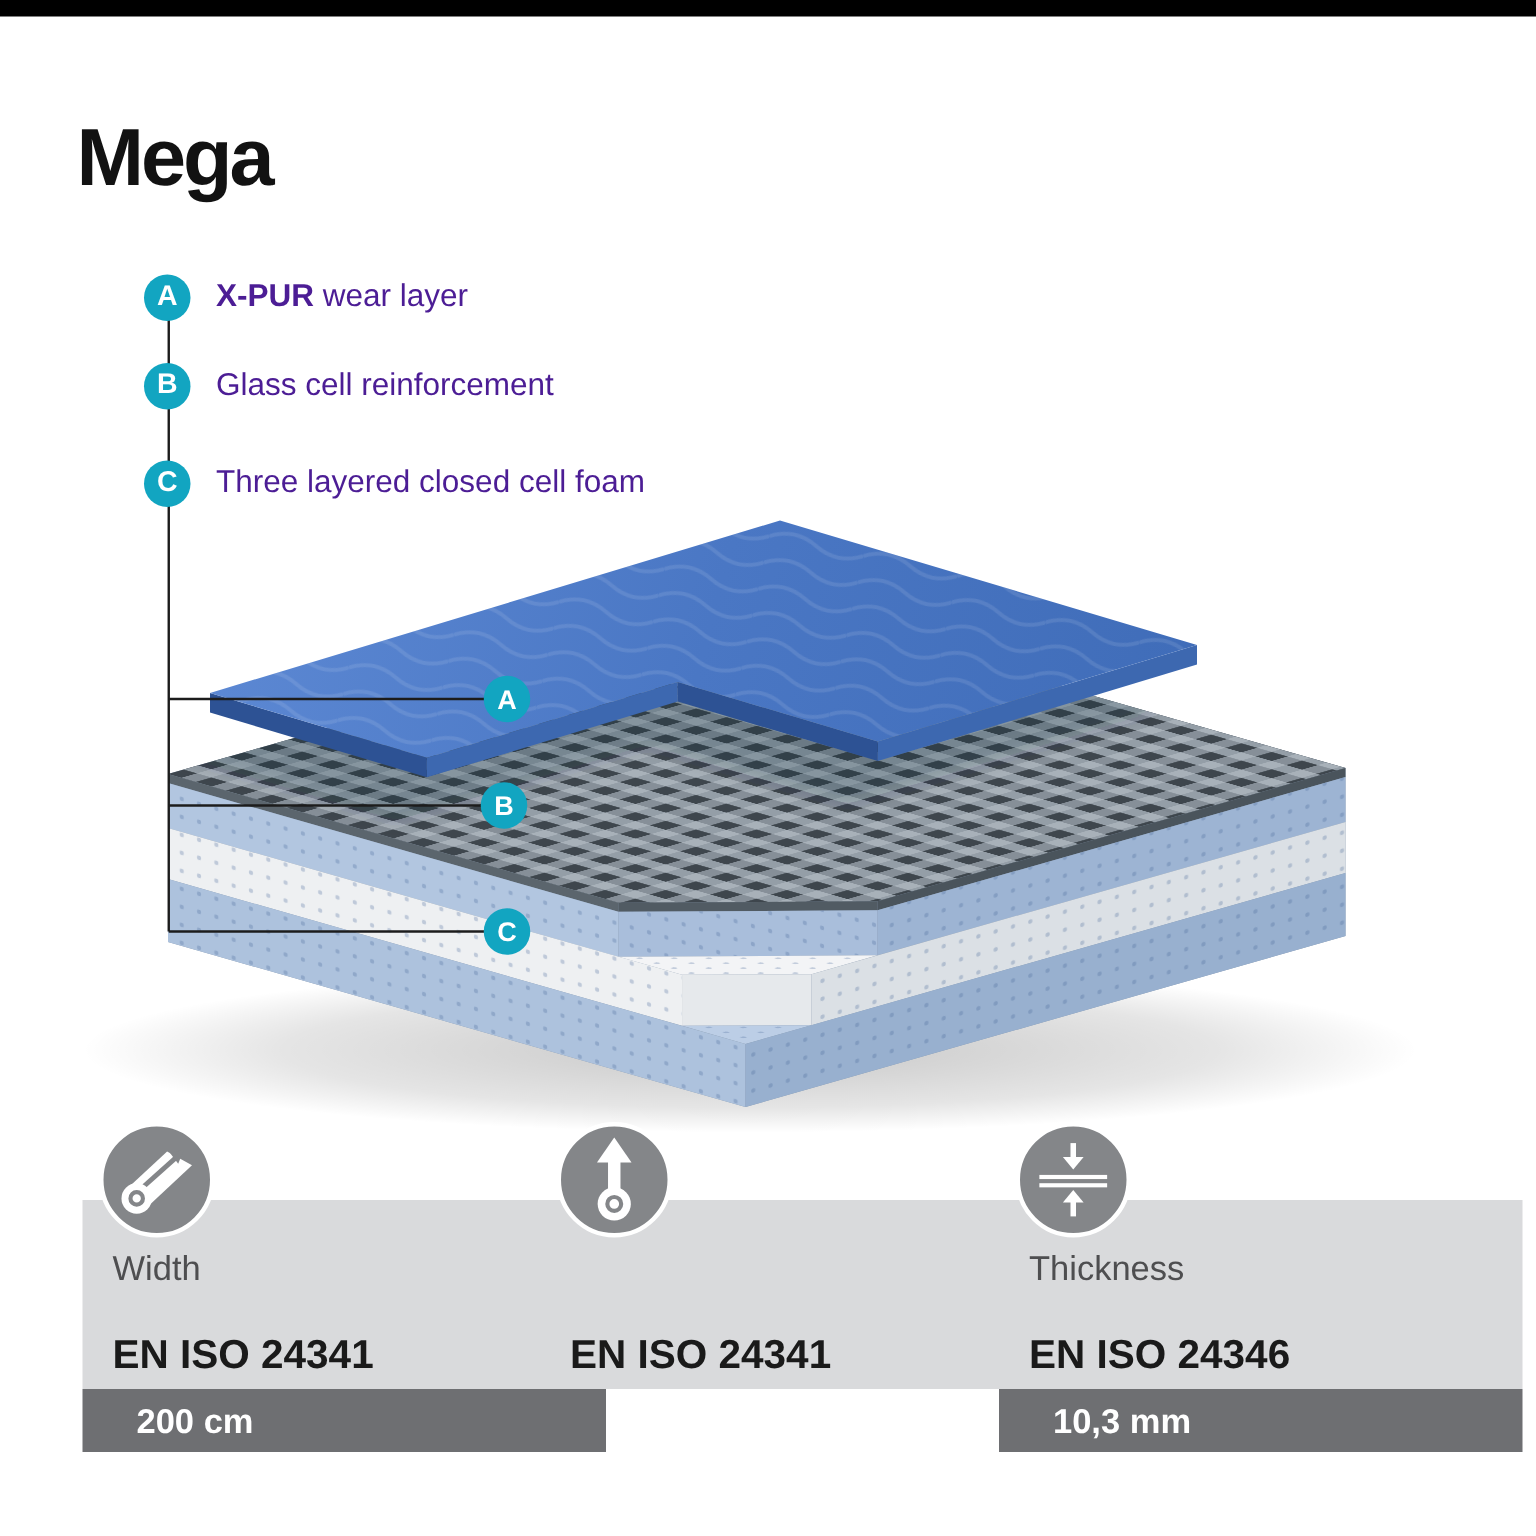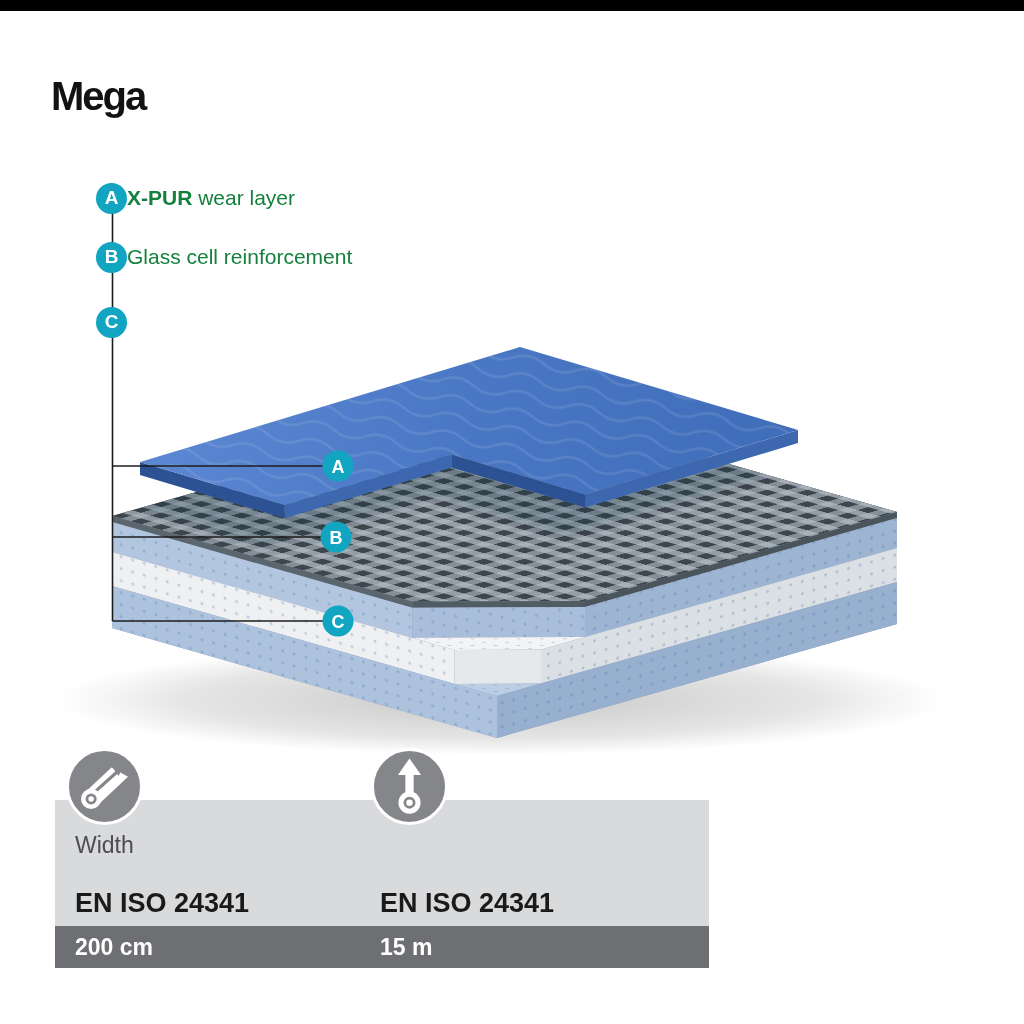--- a/index.html
+++ b/index.html
@@ -1,34 +1,34 @@
 <!DOCTYPE html>
 <html><head>
 <meta charset="utf-8">
 <style>
   *{margin:0;padding:0;box-sizing:border-box}
   html,body{width:1024px;height:1024px;background:#fff}
   body{font-family:"Liberation Sans",sans-serif;position:relative;overflow:hidden}
   .stage{position:absolute;inset:0;background:#fff}
   svg.diagram{position:absolute;left:0;top:0;width:1024px;height:1024px}
   .topbar{position:absolute;top:0;left:0;width:100%;height:11px;background:#000}
-  .title{position:absolute;left:51px;top:74px;font-size:40px;font-weight:700;letter-spacing:-2px;color:#121212}
+  .title{position:absolute;left:51px;top:74px;font-size:54px;font-weight:700;letter-spacing:-2px;color:#121212}
   .legend-row{position:absolute;left:96px;display:flex;align-items:center;height:32px}
   #row-a{top:182px}#row-b{top:241px}#row-c{top:306px}
   .badge{width:31px;height:31px;border-radius:50%;background:#12a5c1;color:#fff;font-weight:700;
          font-size:19px;display:flex;align-items:center;justify-content:center;flex:0 0 31px}
-  .ltext{font-size:21px;color:#15803d;white-space:nowrap}
+  .ltext{margin-left:17px;font-size:21px;color:#4c1d95;white-space:nowrap}
   .ltext b{font-weight:700}
   .spec-col{position:absolute;top:748px;width:349px;height:220px}
   #col-0{left:55px}#col-1{left:360px}#col-2{left:666px}
   .spec-band{position:absolute;top:52px;left:0;width:100%;height:126px;background:#d9dadc}
   .spec-label{position:absolute;top:84px;left:20px;font-size:23px;color:#4e4e50}
   .spec-standard{position:absolute;top:140px;left:20px;font-size:27px;font-weight:700;color:#1a1a1a}
   .spec-value{position:absolute;top:178px;left:0;width:100%;height:42px;background:#6e6f72;color:#fff;
-              font-weight:700;font-size:23px;line-height:42px;padding-left:20px}
+              font-weight:700;font-size:23px;line-height:42px;padding-left:36px}
   .spec-icon{position:absolute;top:0;left:11px;width:77px;height:77px;border-radius:50%;
              background:#848689;border:3px solid #fff;overflow:hidden}
   .spec-icon svg{position:absolute;inset:0;width:100%;height:100%}
   .mletter{font-size:18px;font-weight:700;fill:#fff}
 </style>
 </head>
 <body>
 
 <div class="stage">
 
@@ -151,20 +151,21 @@
   <div class="legend-row" id="row-a">
     <span class="badge">A</span>
     <span class="ltext"><b>X-PUR</b><span> wear layer</span></span>
   </div>
   <div class="legend-row" id="row-b">
     <span class="badge">B</span>
     <span class="ltext"><b></b><span>Glass cell reinforcement</span></span>
   </div>
   <div class="legend-row" id="row-c">
     <span class="badge">C</span>
+    <span class="ltext"><b></b><span>Three layered closed cell foam</span></span>
   </div>
 
   <div class="spec-col" id="col-0">
     <div class="spec-band"></div>
     <div class="spec-icon">
       <svg viewBox="0 0 77 77">
         <polygon points="16,46 46,18 64,28 34,56" fill="#fff"></polygon>
         <line x1="25" y1="47" x2="53" y2="22" stroke="#848689" stroke-width="3.5"></line>
         <polygon points="20,52 30,50 24,42" fill="#848689"></polygon>
         <polygon points="58,17 48,19 54,27" fill="#848689"></polygon>
@@ -181,17 +182,32 @@
     <div class="spec-band"></div>
     <div class="spec-icon">
       <svg viewBox="0 0 77 77">
         <rect x="34" y="22" width="9" height="32" fill="#fff"></rect>
         <polygon points="38.5,8 26,26 51,26" fill="#fff"></polygon>
         <circle cx="38.5" cy="56" r="12" fill="#fff"></circle>
         <circle cx="38.5" cy="56" r="5" fill="none" stroke="#848689" stroke-width="3"></circle>
       </svg>
     </div>
     <div class="spec-standard">EN ISO 24341</div>
-    <div class="spec-value">15 m</div>
-  </div>
-
+  </div>
+
+  <div class="spec-col" id="col-2">
+    <div class="spec-band"></div>
+    <div class="spec-icon">
+      <svg viewBox="0 0 77 77">
+        <rect x="14" y="35" width="49" height="3" fill="#fff"></rect>
+        <rect x="14" y="41" width="49" height="3" fill="#fff"></rect>
+        <rect x="36.5" y="12" width="4" height="11" fill="#fff"></rect>
+        <polygon points="31,22 46,22 38.5,31" fill="#fff"></polygon>
+        <rect x="36.5" y="54" width="4" height="11" fill="#fff"></rect>
+        <polygon points="31,55 46,55 38.5,46" fill="#fff"></polygon>
+      </svg>
+    </div>
+    <div class="spec-label">Thickness</div>
+    <div class="spec-standard">EN ISO 24346</div>
+    <div class="spec-value">10,3 mm</div>
+  </div>
 
 </div>
 
 </body></html>

